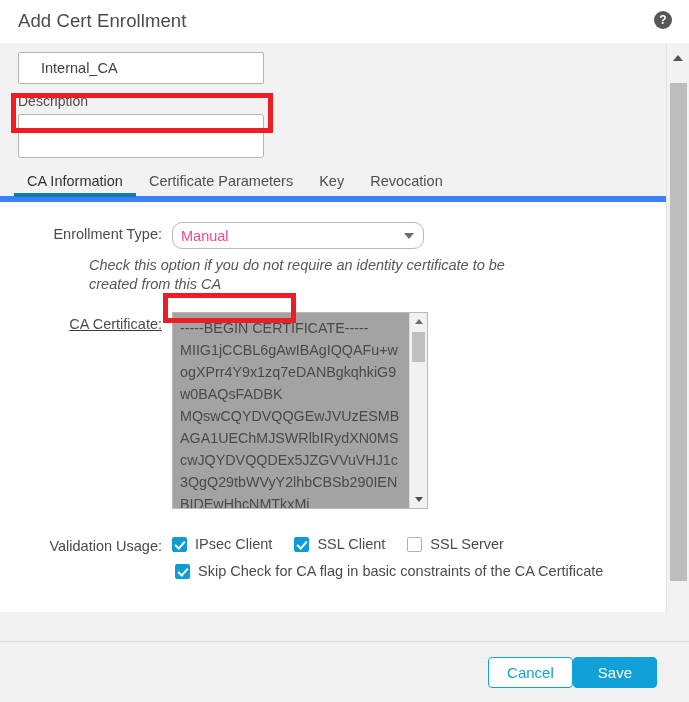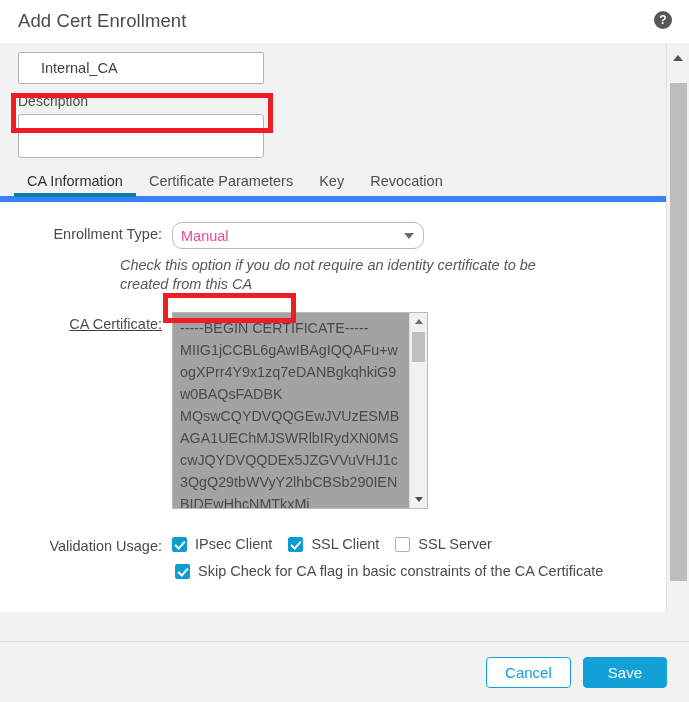--- a/index.html
+++ b/index.html
@@ -254,21 +254,21 @@
 
   .caonly-row {
     margin-left: 175px;
     margin-top: 10px;
     height: 22px;
     display: flex;
     align-items: center;
   }
 
   .hint {
-    margin-left: 120px;
+    margin-left: 89px;
     margin-top: 7px;
     width: 442px;
     font-size: 14.5px;
     font-style: italic;
     color: #575757;
     line-height: 19px;
   }
 
   
   .cert-row {
@@ -343,21 +343,21 @@
 
   
   .validation-row {
     margin-top: 25px;
     display: flex;
     align-items: center;
   }
   .val-group {
     display: flex;
     align-items: center;
-    gap: 16px;
+    gap: 22px;
   }
   .skip-row {
     margin-left: 175px;
     margin-top: 6px;
     height: 22px;
     display: flex;
     align-items: center;
   }
 
   
@@ -406,23 +406,22 @@
 
   
   .footer {
     height: 61px;
     min-height: 61px;
     background: #f2f2f2;
     border-top: 1px solid #dcdcdc;
     display: flex;
     align-items: center;
     justify-content: flex-end;
-    padding-right: 22px;
-    box-sizing: border-box;
-    gap: 12px;
+    padding-right: 32px;
+    box-sizing: border-box;
     margin-top: 29px;
   }
   .btn {
     font-family: "Liberation Sans", sans-serif;
     font-size: 15px;
     height: 31px;
     border-radius: 4px;
     cursor: pointer;
     padding: 0 18px;
     box-sizing: border-box;

